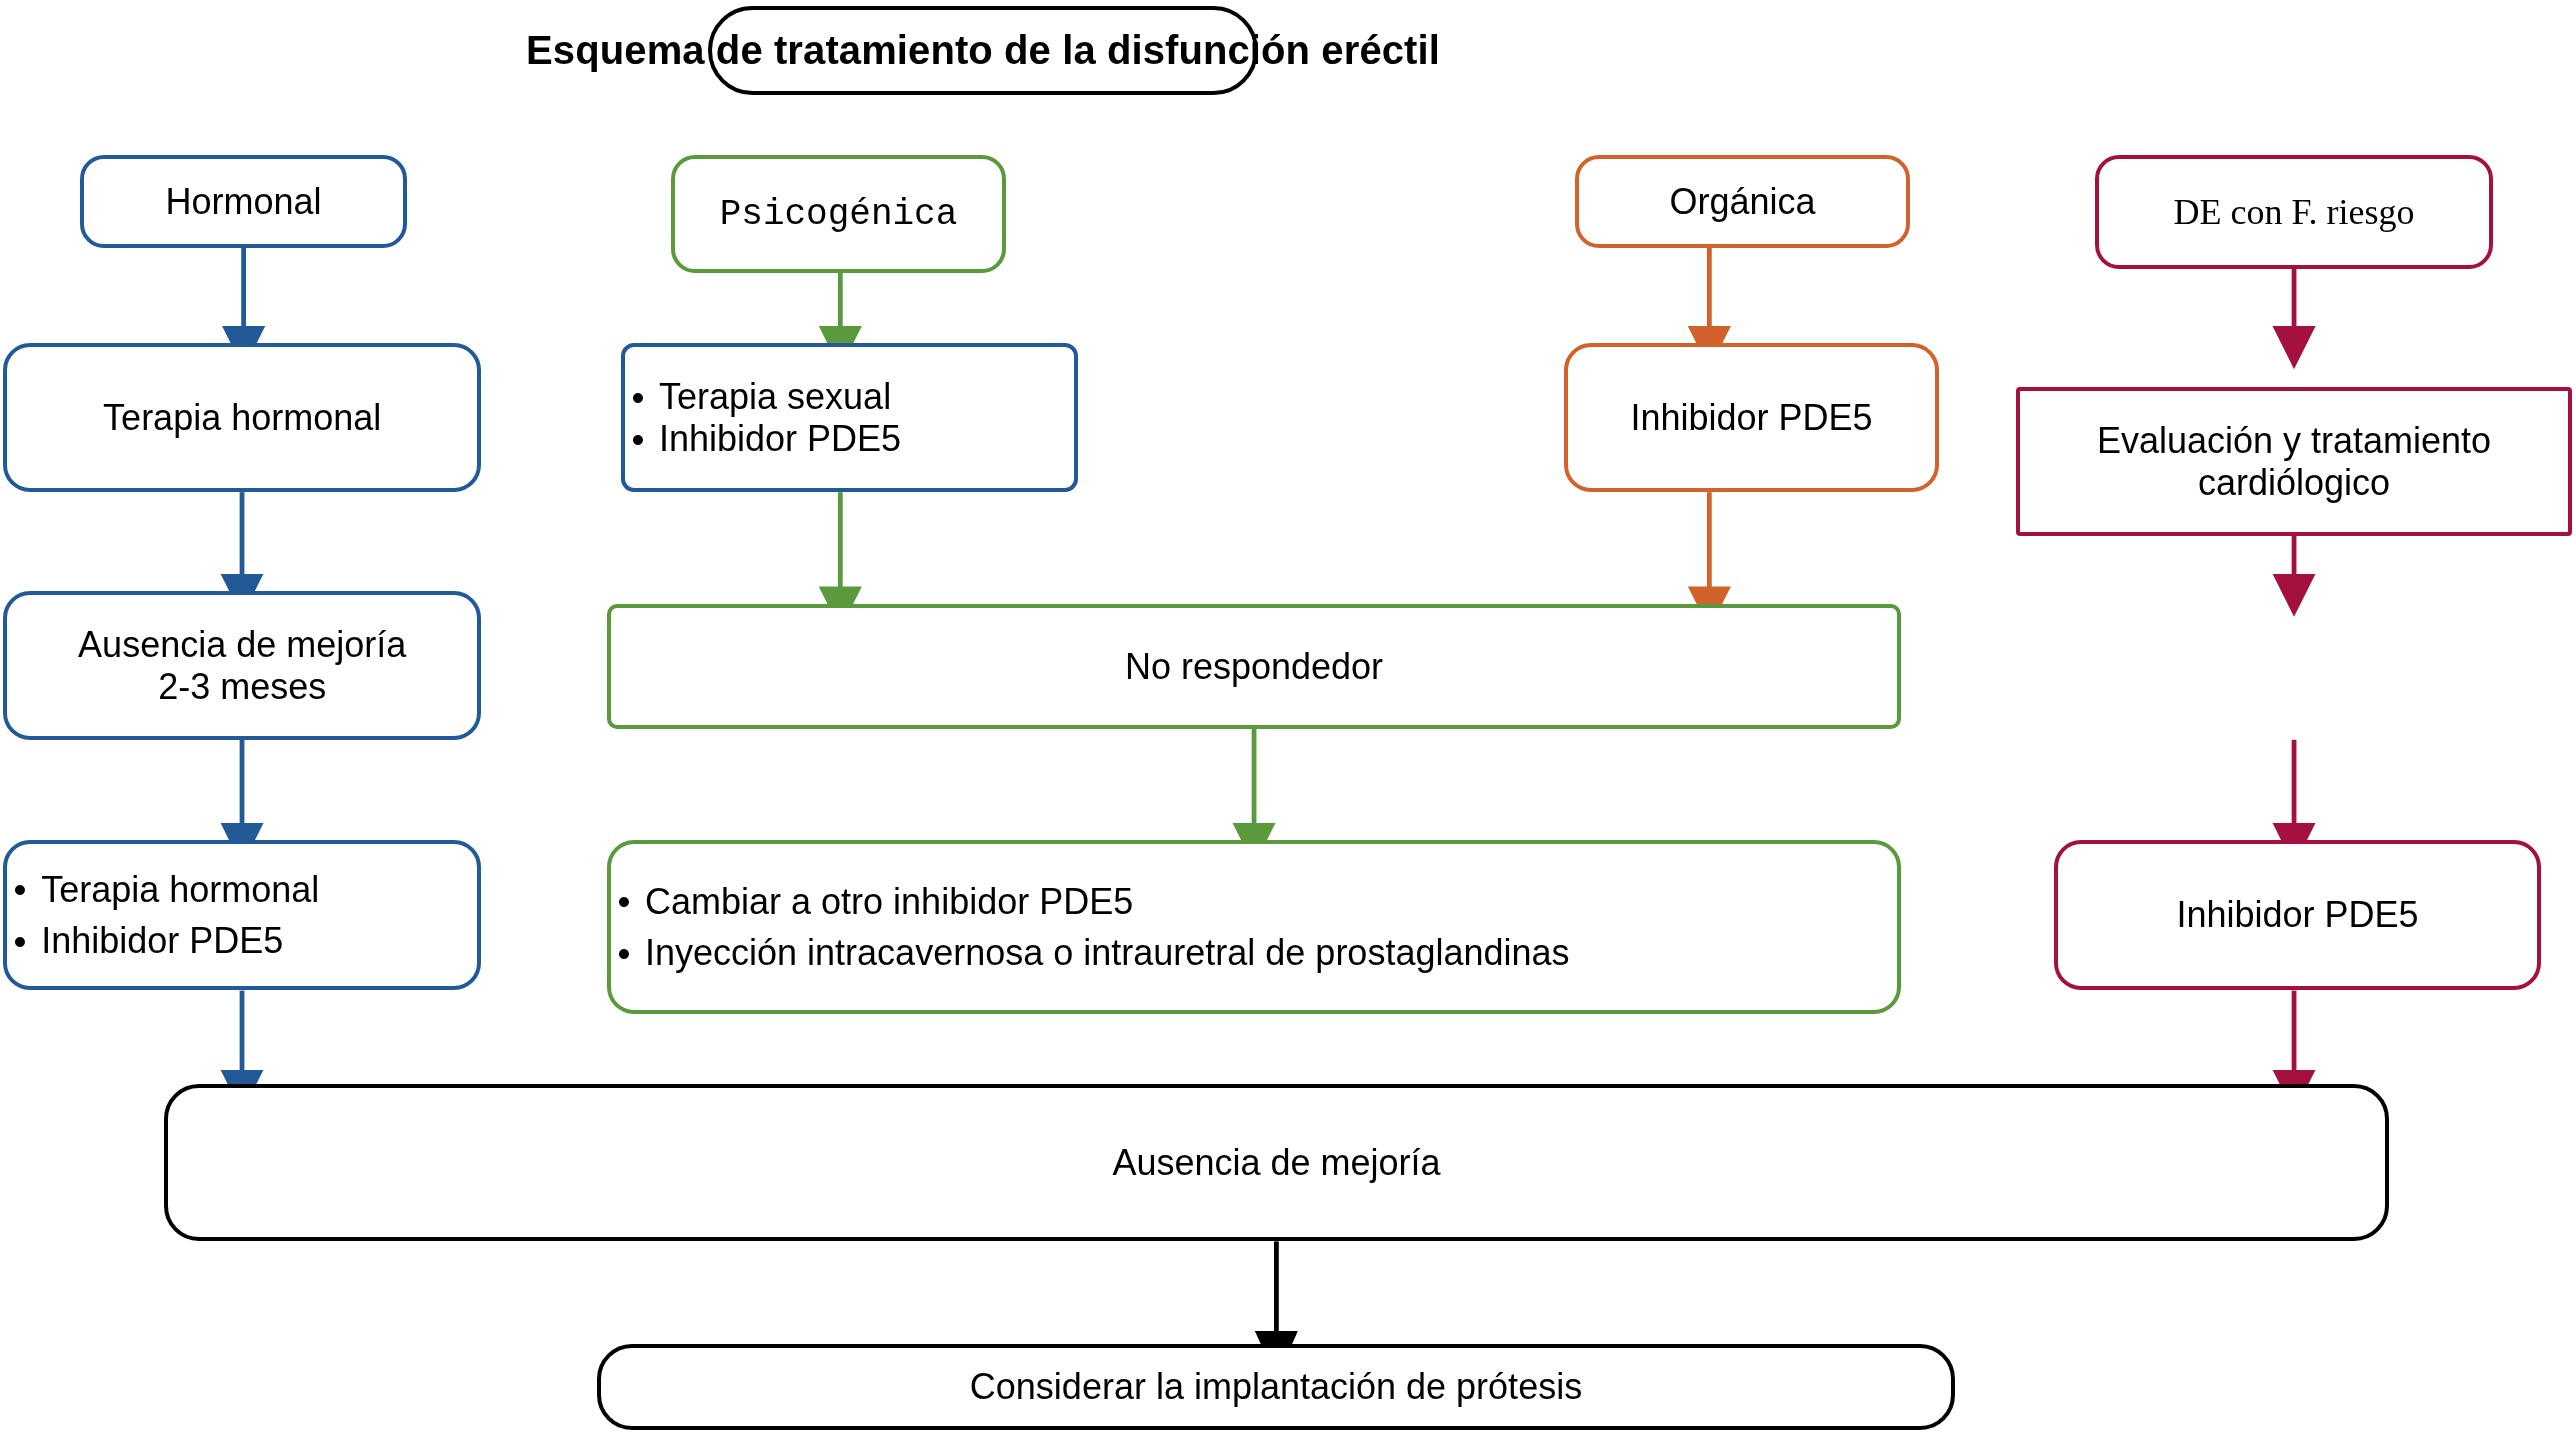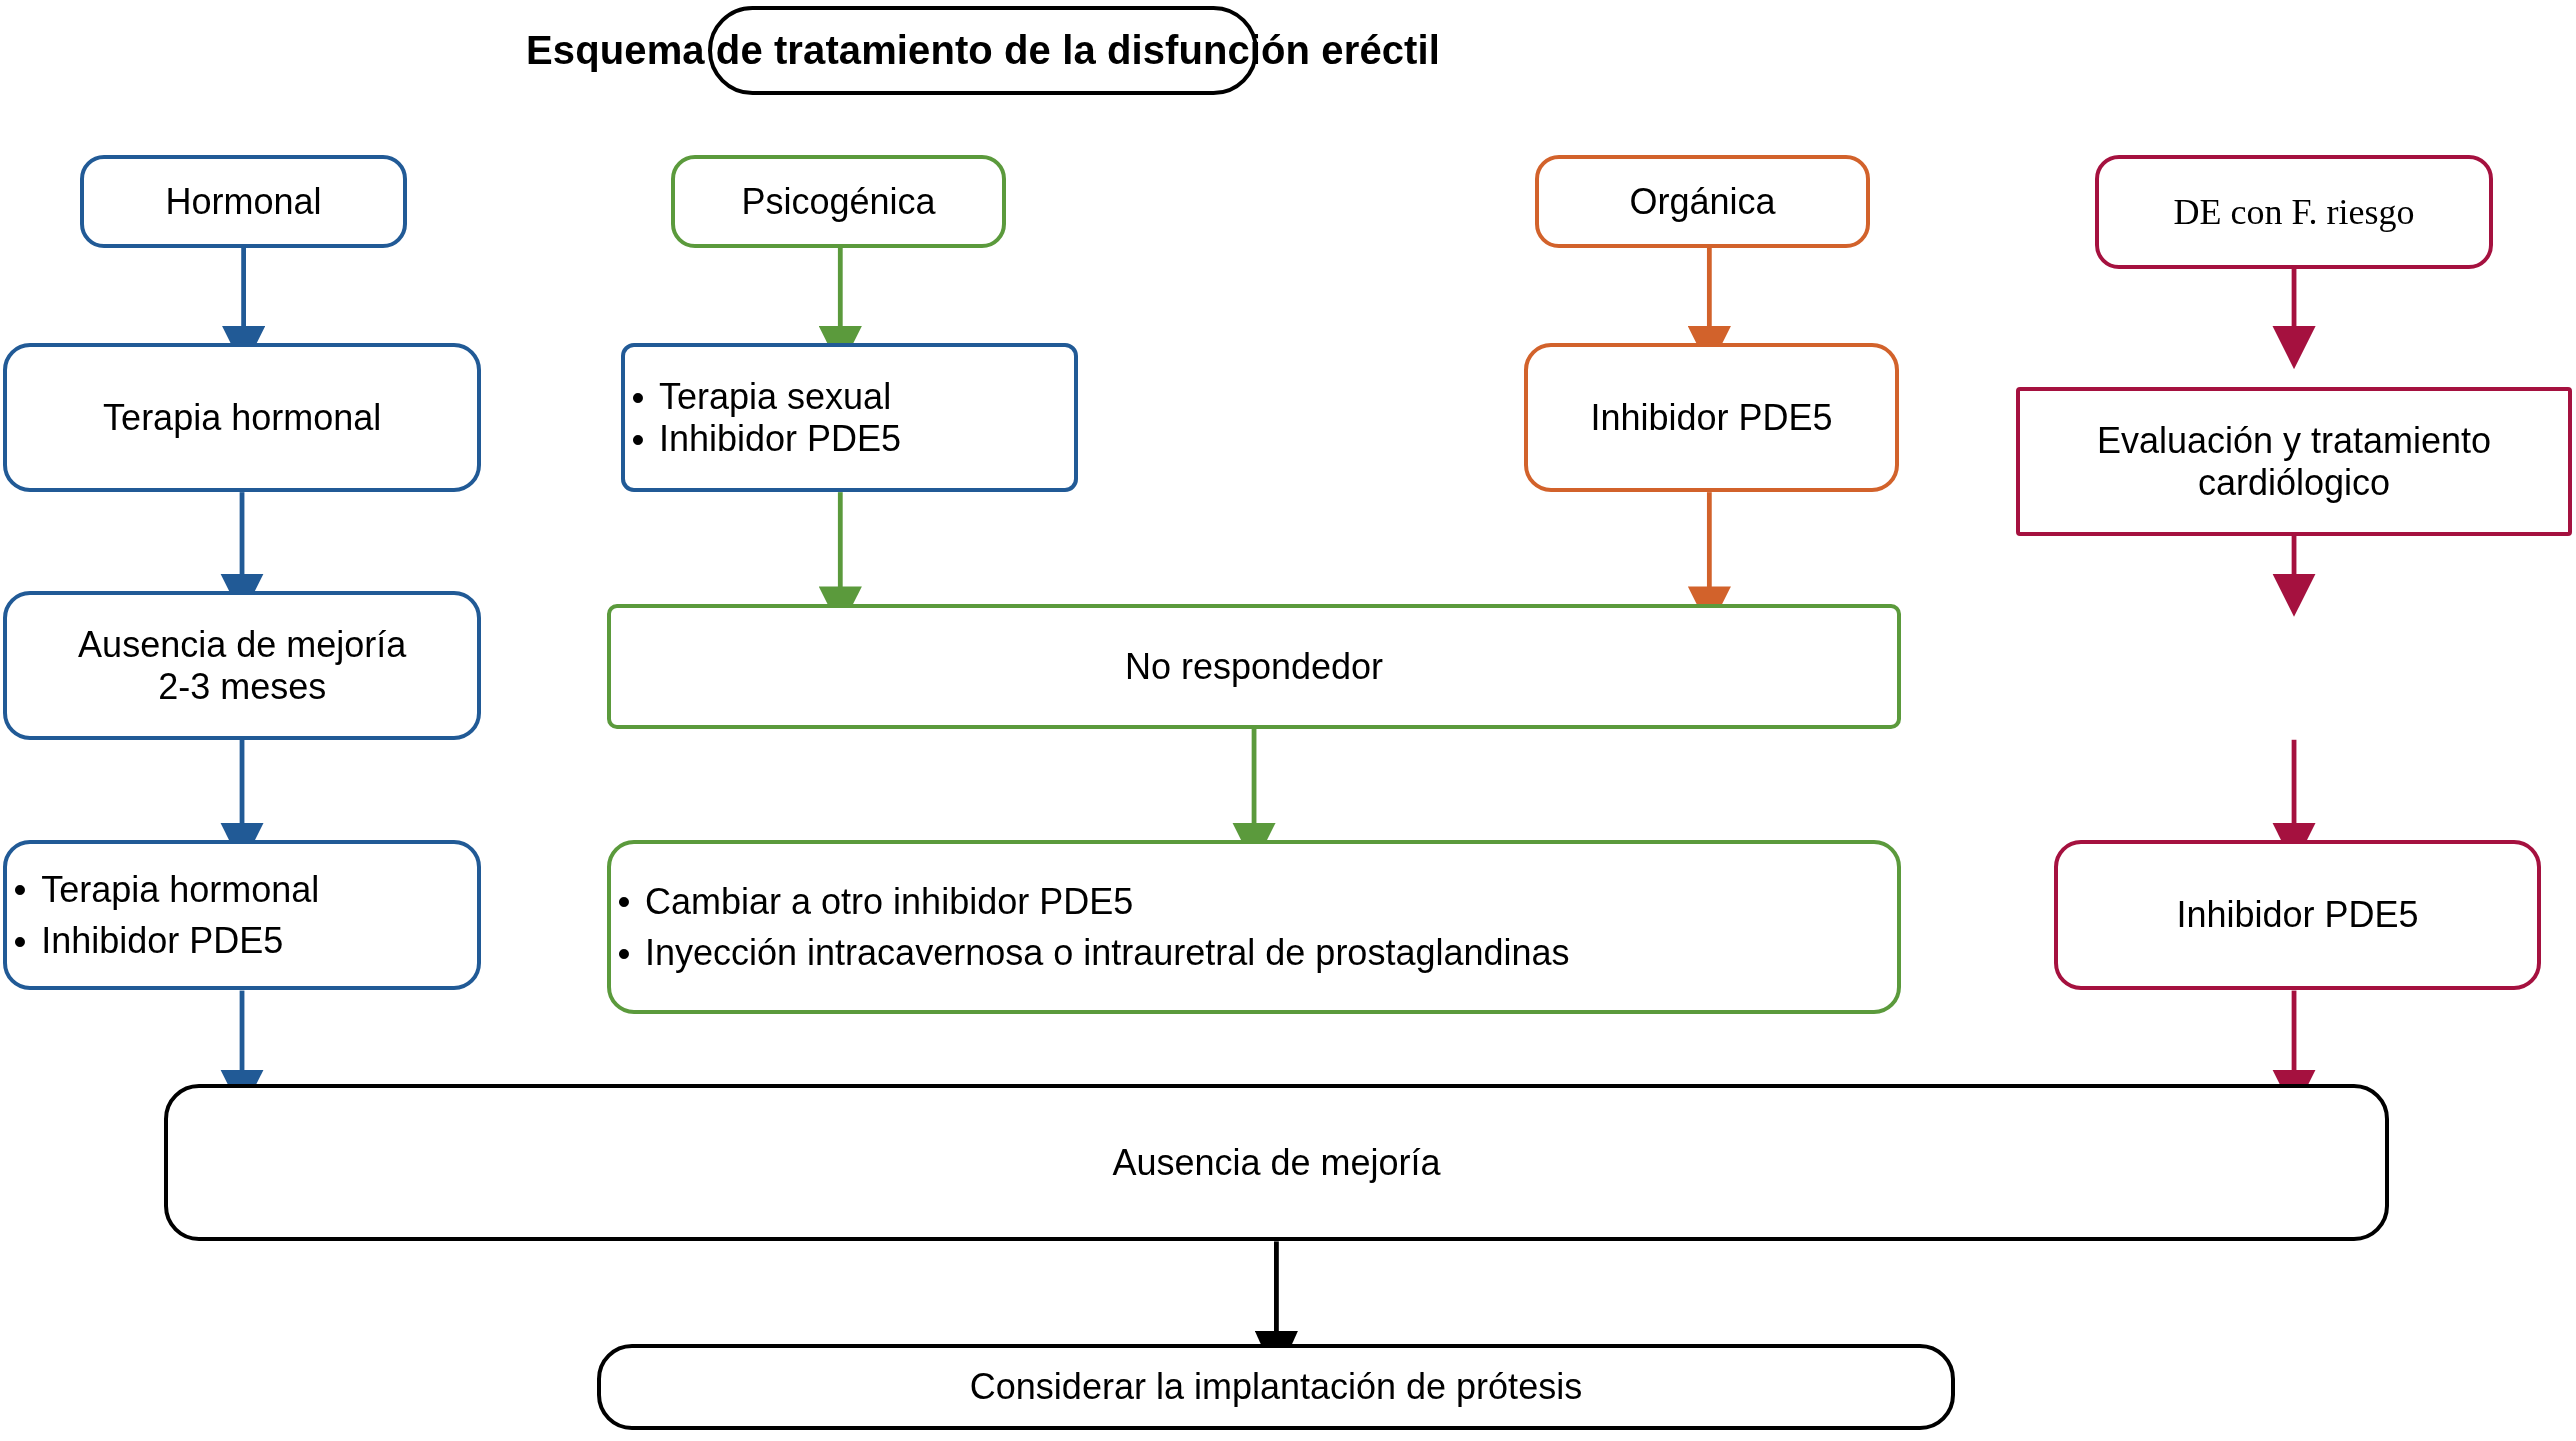--- a/index.html
+++ b/index.html
@@ -59,34 +59,34 @@
     left: 6.4px;
     top: 50%;
     transform: translateY(-50%);
     font-size: 37px;
     line-height: 1;
   }
 
   
   .c-blue    { border-color: #215A96; }
   .c-green   { border-color: #5B9A3C; }
-  .c-orange  { border-color: #D2622B; }
+  .c-orange  { border-color: #D2622B; margin-left: 40px; }
   .c-crimson { border-color: #A5113F; }
   .c-black   { border-color: #000000; }
 
   
   #title-box {
     left: 708px; top: 6.4px; width: 550px; height: 89px;
     border-width: 4px; border-radius: 45px;
     font-size: 40px; font-weight: bold; letter-spacing: 0.1px;
   }
 
   
   #n-hormonal   { left: 80px;  top: 155px; width: 327px; height: 93px; border-width: 4px; border-radius: 24px; font-size: 36px; }
-  #n-psicogenica{ left: 671px;  top: 155px; width: 335px; height: 93px; border-width: 4px; border-radius: 24px; font-size: 36px; }
+  #n-psicogenica{ left: 671px;  top: 155px; width: 335px; height: 118px; border-width: 4px; border-radius: 24px; font-size: 36px; font-family: Liberation Mono, monospace; }
   #n-organica   { left: 1535px; top: 155px; width: 335px; height: 93px; border-width: 4px; border-radius: 24px; font-size: 36px; }
   #n-deriesgo   { left: 2095px; top: 155px; width: 398px; height: 114px; border-width: 4px; border-radius: 24px; font-size: 36px; font-family: Liberation Serif, serif; }
 
   
   #n-terapia-hormonal { left: 3.2px;    top: 343px; width: 478px; height: 149px; border-width: 4px; border-radius: 27px; font-size: 36px; }
   #n-terapia-sexual   { left: 621px;  top: 343px; width: 457px; height: 149px; border-width: 4px; border-radius: 13px; font-size: 36px; }
   #n-inhibidor-org    { left: 1524px; top: 343px; width: 375px; height: 149px; border-width: 4px; border-radius: 27px; font-size: 36px; }
   #n-evaluacion       { left: 2016px; top: 343px; width: 556px; height: 149px; border-width: 4px; border-radius: 4px; font-size: 36px; line-height: 1.14; margin-top: 44px; }
 
   

